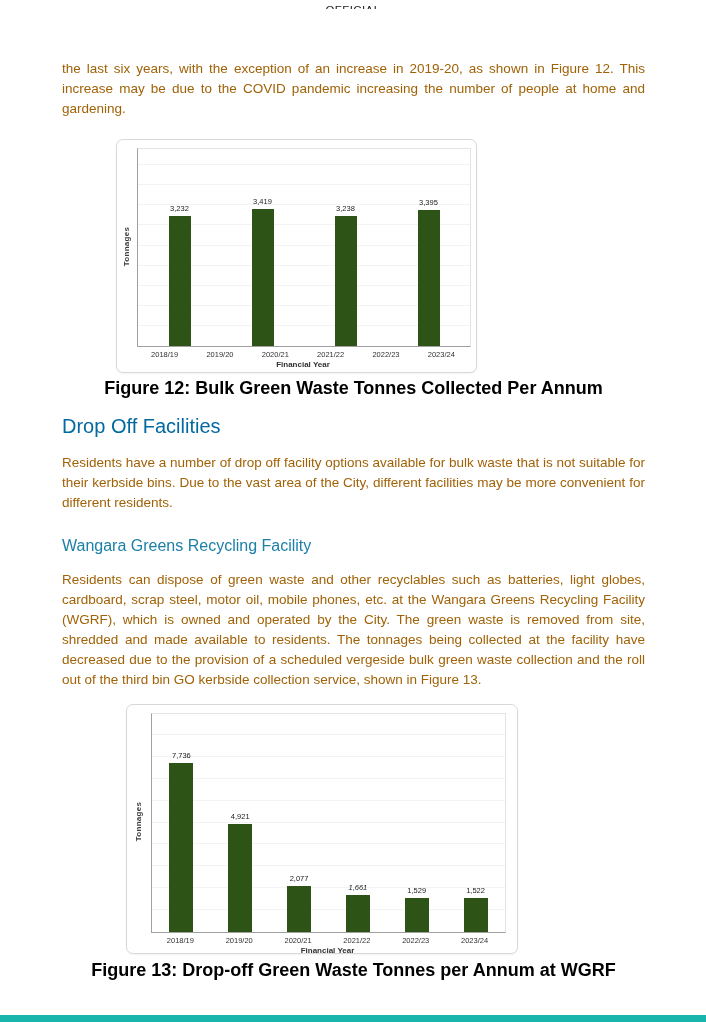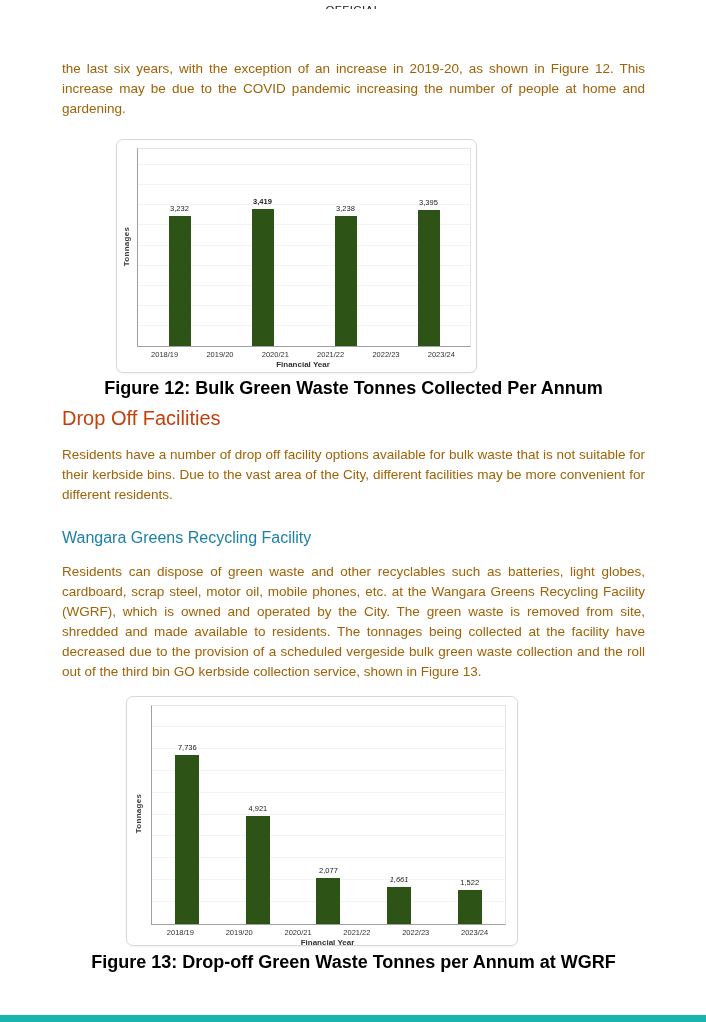--- a/index.html
+++ b/index.html
@@ -19,22 +19,22 @@
   .content{position:relative;width:706px;}
   .para{
     width:583px;margin-left:62px;
     font-size:13.5px;line-height:20px;
     text-align:justify;color:#a16207;
   }
   .para.p1{margin-top:50px;}
   .para.p2{margin-top:15px;}
   .para.p3{margin-top:15px;}
   .section-heading{
-    margin:8px 0 0 62px;
-    font-size:20px;font-weight:400;color:#c2410c;
+    margin:16px 0 0 62px;
+    font-size:20px;font-weight:400;color:#0369a1;
   }
   .sub-heading{
     margin:24px 0 0 62px;
     font-size:16px;font-weight:400;color:#1c80a8;
   }
   .fig-caption{
     width:583px;margin-left:62px;text-align:center;
     font-size:18px;font-weight:700;color:#000;
   }
   .cap12{margin-top:5px;}
@@ -117,21 +117,21 @@
           <div class="gridline" style="bottom: 71.4286%;"></div>
           <div class="gridline" style="bottom: 81.6327%;"></div>
           <div class="gridline" style="bottom: 91.8367%;"></div>
         </div>
       <div class="slots">
           <div class="slot">
             <div class="bar-label" style="bottom: calc(65.9592% + 3px);">3,232</div>
             <div class="bar" style="height: 65.9592%; width: 22px; background: rgb(46, 83, 22);"></div>
           </div>
           <div class="slot">
-            <div class="bar-label" style="bottom: calc(69.7755% + 3px); font-weight: bold;">3,419</div>
+            <div class="bar-label" style="bottom: calc(69.7755% + 3px);">3,419</div>
             <div class="bar" style="height: 69.7755%; width: 22px; background: rgb(46, 83, 22);"></div>
           </div>
           <div class="slot">
             <div class="bar-label" style="bottom: calc(66.0816% + 3px);">3,238</div>
             <div class="bar" style="height: 66.0816%; width: 22px; background: rgb(46, 83, 22);"></div>
           </div>
           <div class="slot">
             <div class="bar-label" style="bottom: calc(69.2857% + 3px);">3,395</div>
             <div class="bar" style="height: 69.2857%; width: 22px; background: rgb(46, 83, 22);"></div>
           </div>
@@ -185,20 +185,24 @@
           </div>
           <div class="slot">
             <div class="bar-label" style="bottom: calc(20.77% + 3px); margin-top: 9px;">2,077</div>
             <div class="bar" style="height: 20.77%; width: 24px; background: rgb(46, 83, 22);"></div>
           </div>
           <div class="slot">
             <div class="bar-label" style="bottom: calc(16.61% + 3px); font-style: italic;">1,661</div>
             <div class="bar" style="height: 16.61%; width: 24px; background: rgb(46, 83, 22);"></div>
           </div>
           <div class="slot">
+            <div class="bar-label" style="bottom: calc(15.29% + 3px);">1,529</div>
+            <div class="bar" style="height: 15.29%; width: 24px; background: rgb(46, 83, 22);"></div>
+          </div>
+          <div class="slot">
             <div class="bar-label" style="bottom: calc(15.22% + 3px);">1,522</div>
             <div class="bar" style="height: 15.22%; width: 24px; background: rgb(46, 83, 22);"></div>
           </div>
         </div>
     </div>
     <div class="xticks">
         <div class="xtick">2018/19</div>
         <div class="xtick">2019/20</div>
         <div class="xtick">2020/21</div>
         <div class="xtick">2021/22</div>

